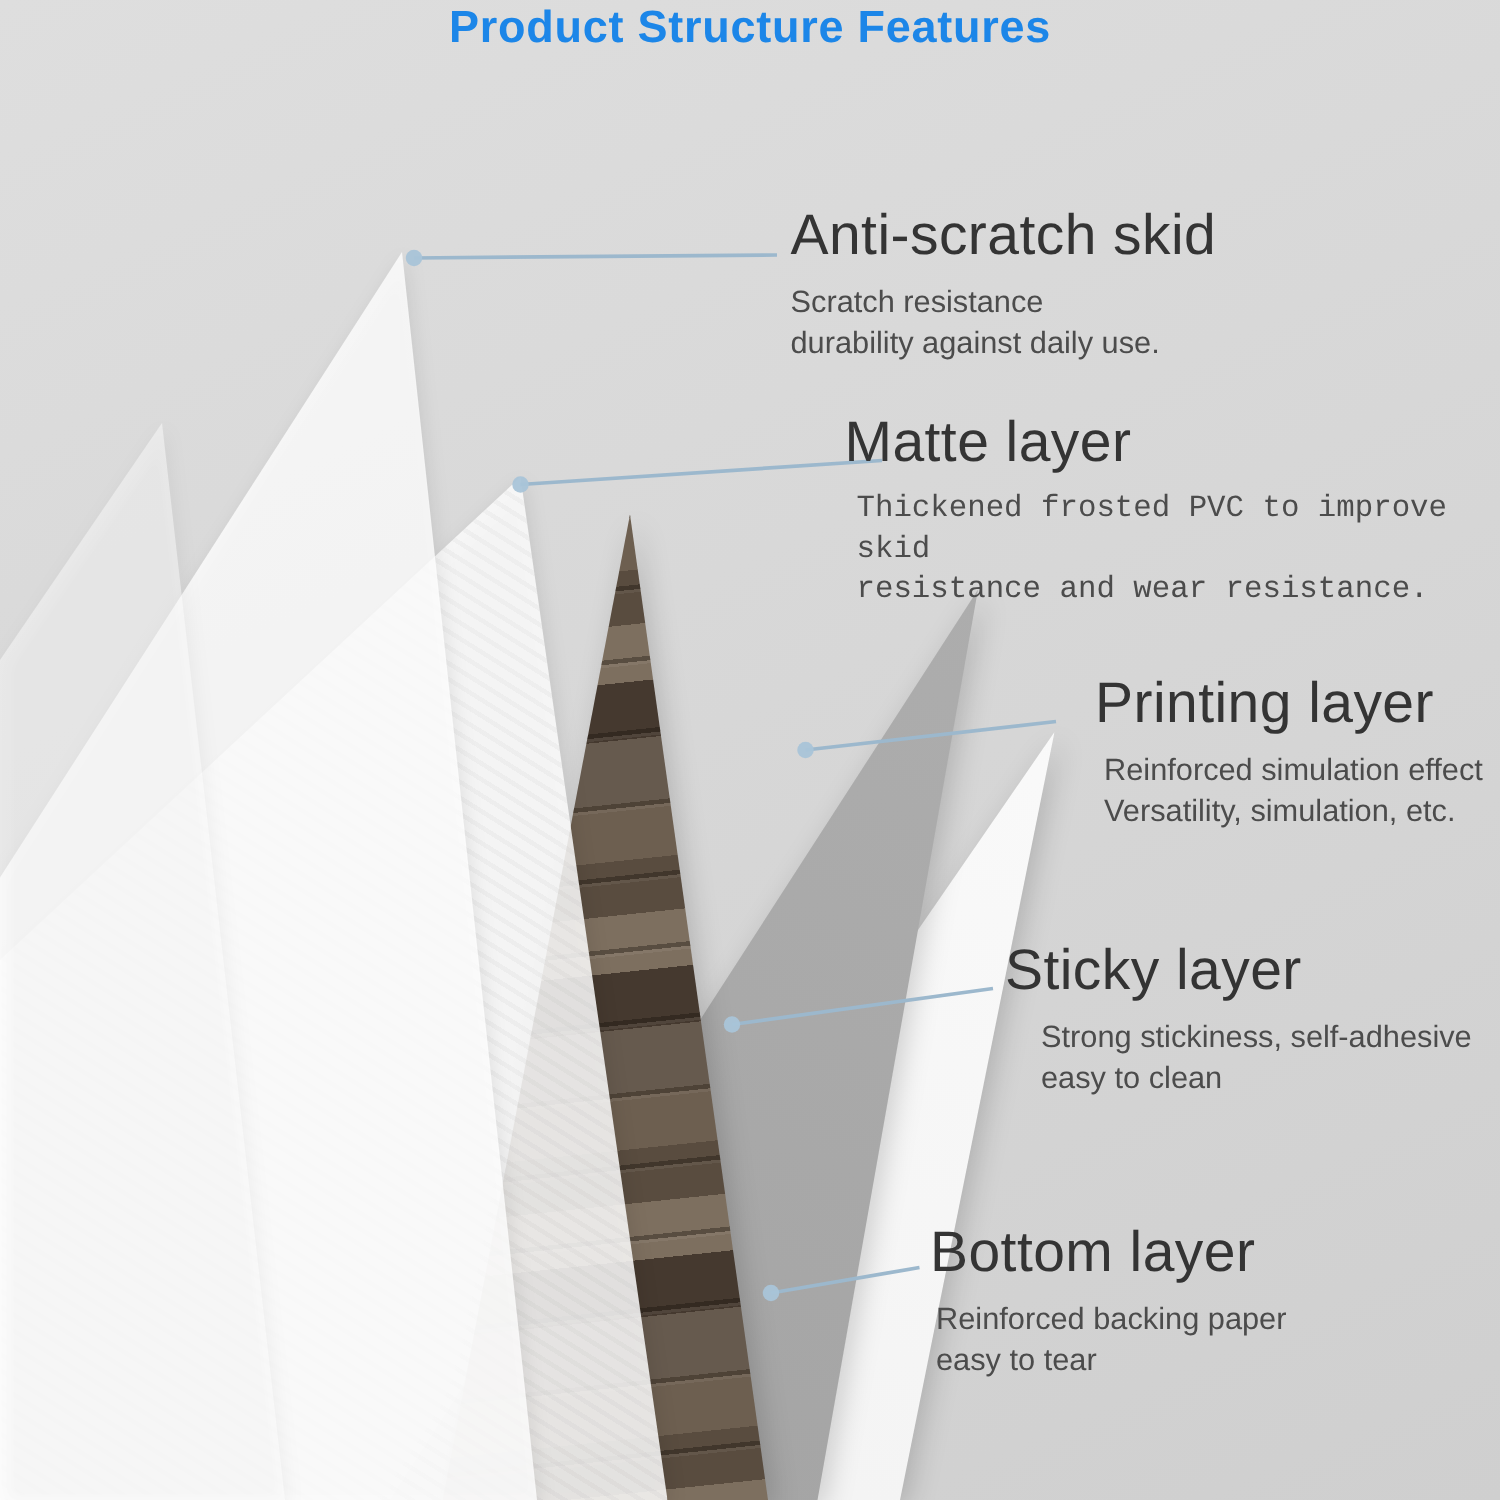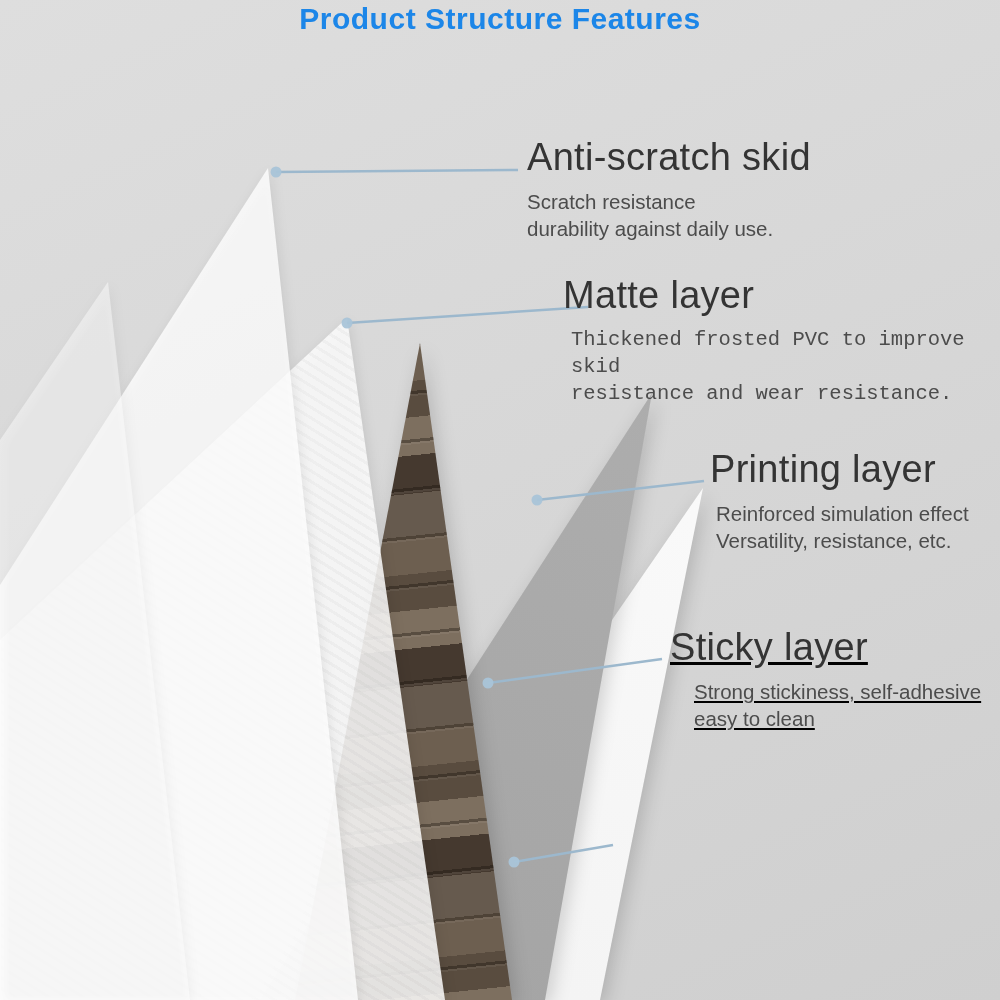--- a/index.html
+++ b/index.html
@@ -70,23 +70,23 @@
     color:#343434;letter-spacing:.3px;
   }
   .label p{
     margin:0;
     font:400 20.5px/1.33 "Liberation Sans",sans-serif;
     color:#4c4c4c;
   }
   .lbl-1{left:527px;top:138px;}
   .lbl-2{left:563px;top:276px;}
   .lbl-2 p{padding-left:8px;font-family:Liberation Mono, monospace;}
-  .lbl-3{left:710px;top:450px;}
+  .lbl-3{left:730px;top:450px;}
   .lbl-3 p{padding-left:6px;}
-  .lbl-4{left:670px;top:628px;text-decoration:underline;}
+  .lbl-4{left:670px;top:628px;}
   .lbl-4 p{padding-left:4px;margin-left:20px;}
   .lbl-5{left:620px;top:816px;}
   .lbl-5 p{padding-left:4px;}
 </style>
 </head>
 <body>
 
 <div class="canvas">
 
   <h1 class="page-title">Product Structure Features</h1>
@@ -140,28 +140,33 @@
     <p>
       <span>Thickened frosted PVC to improve skid</span><br>
       <span>resistance and wear resistance.</span>
     </p>
   </div>
 
   <div class="label lbl-3">
     <h2>Printing layer</h2>
     <p>
       <span>Reinforced simulation effect</span><br>
-      <span>Versatility, resistance, etc.</span>
+      <span>Versatility, simulation, etc.</span>
     </p>
   </div>
 
   <div class="label lbl-4">
     <h2>Sticky layer</h2>
     <p>
       <span>Strong stickiness, self-adhesive</span><br>
       <span>easy to clean</span>
     </p>
   </div>
 
   <div class="label lbl-5">
+    <h2>Bottom layer</h2>
+    <p>
+      <span>Reinforced backing paper</span><br>
+      <span>easy to tear</span>
+    </p>
   </div>
 
 </div>
 
 </body></html>

